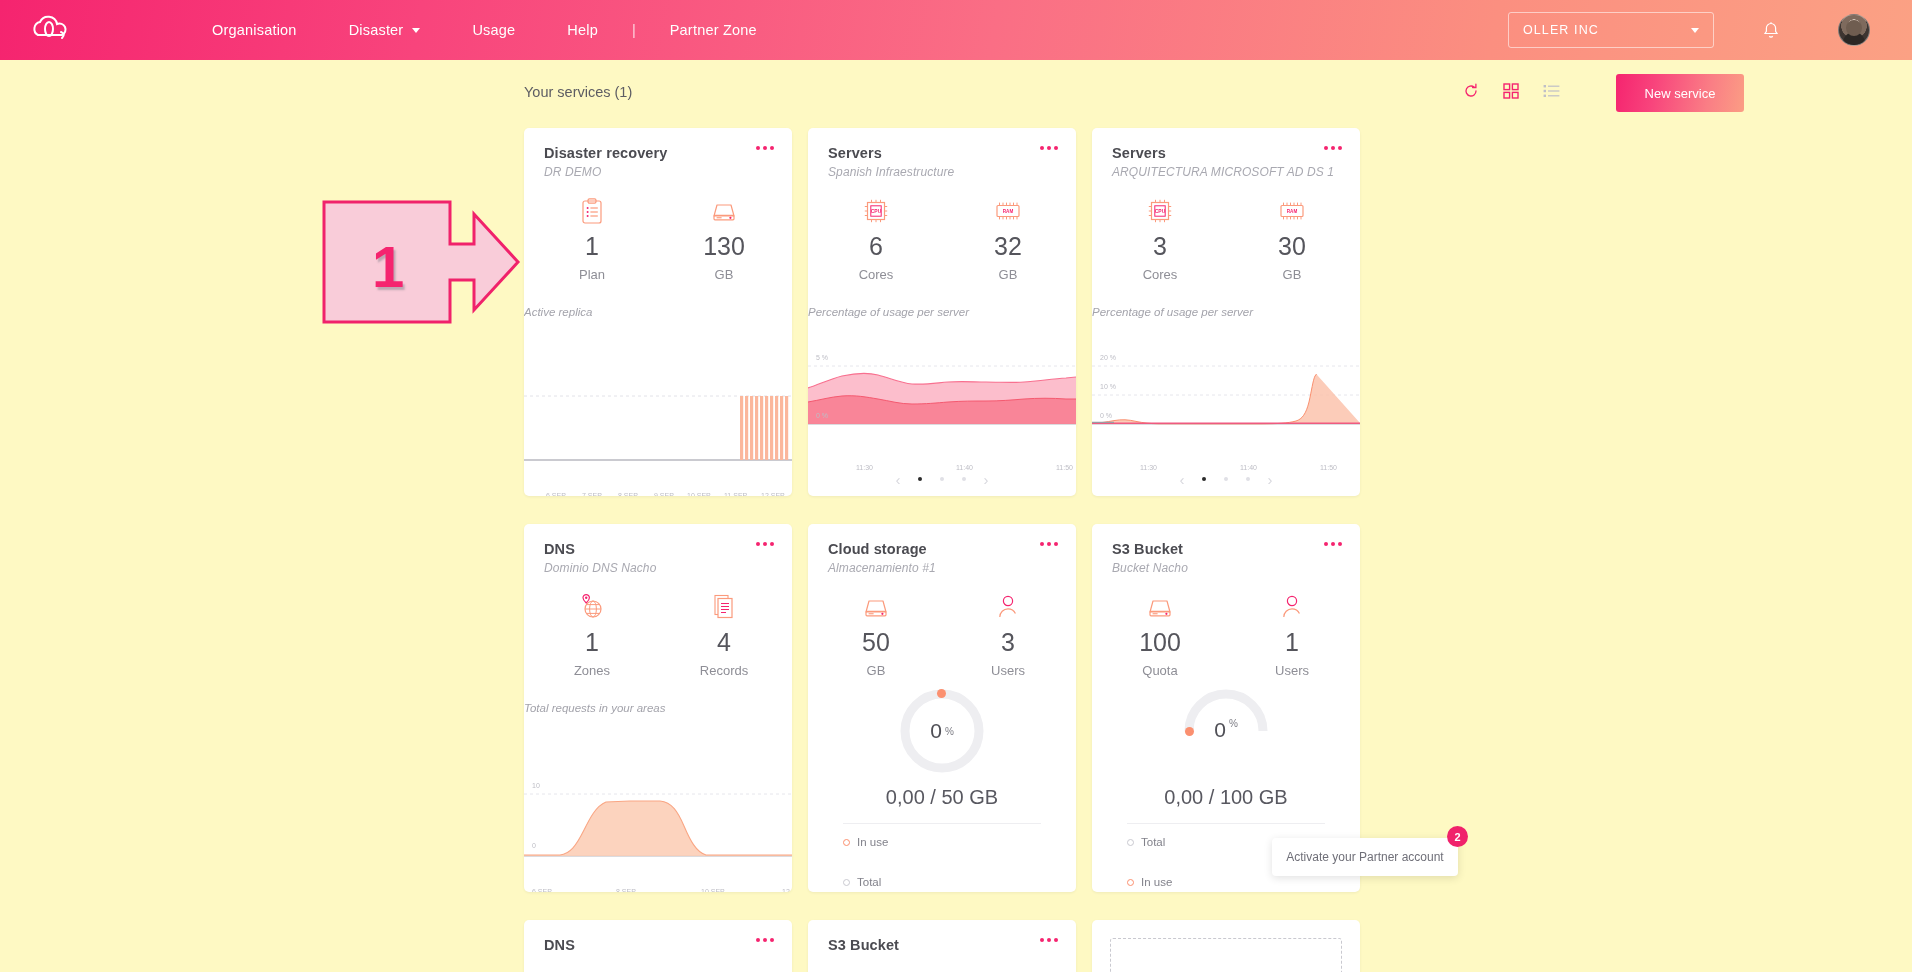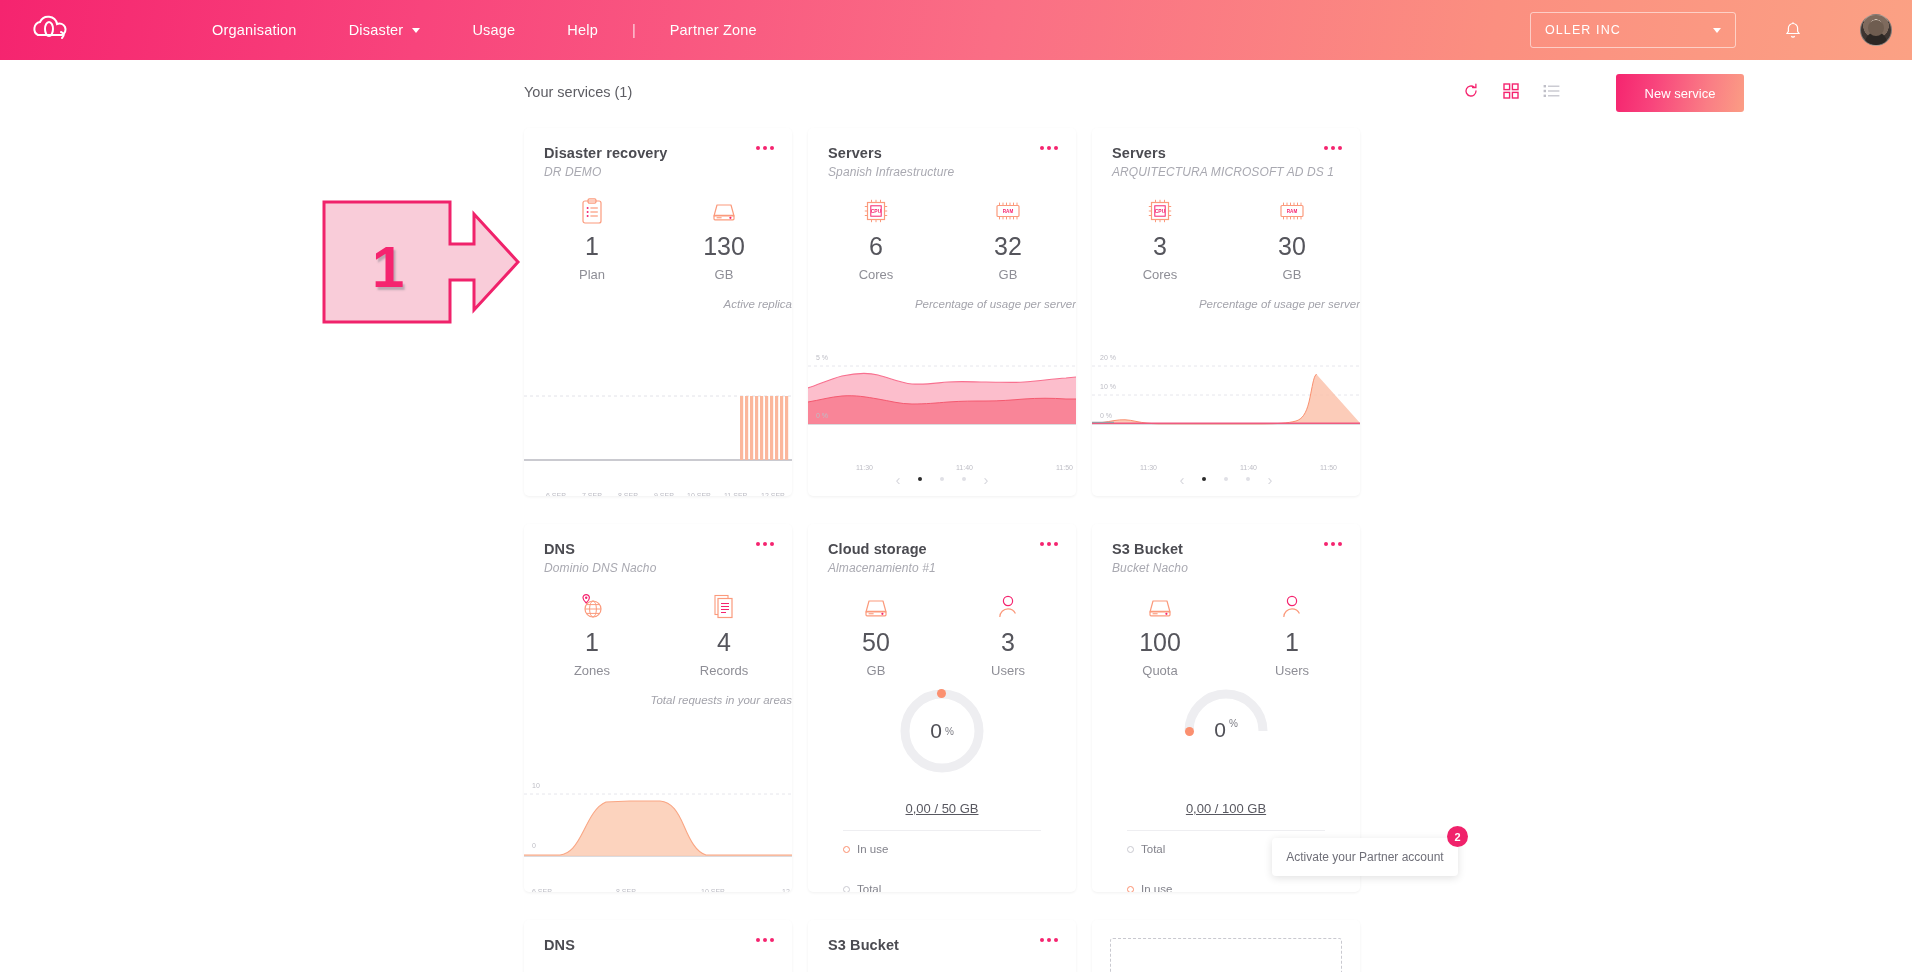--- a/index.html
+++ b/index.html
@@ -4,42 +4,42 @@
 <style>
   * { box-sizing: border-box; margin: 0; padding: 0; }
   html, body { width: 1912px; height: 972px; overflow: hidden; }
   body {
     font-family: "Liberation Sans", sans-serif;
     background: #111;
   }
   .app {
     position: relative;
     width: 1912px; height: 972px;
-    background: #ffffff;
+    background: #fef9c3;
     overflow: hidden;
   }
 
   
   .topnav {
     position: absolute; top: 0; left: 0;
     width: 1912px; height: 60px;
     background: linear-gradient(100deg, #f5246f 0%, #f8447c 22%, #fa6e85 52%, #fb8f80 78%, #fba184 100%);
     display: flex; align-items: center;
   }
   .logo { margin-left: 28px; width: 46px; height: 32px; display:flex; align-items:center; }
   .nav-links { display: flex; align-items: center; margin-left: 112px; gap: 0px; }
   .nav-link {
     color: #ffffff; font-size: 14.5px; letter-spacing: .2px;
     padding: 0 26px; cursor: pointer; white-space: nowrap;
     text-shadow: 0 0 1px rgba(0,0,0,.04);
   }
   .nav-link.with-caret { display: flex; align-items: center; gap: 9px; }
   .caret { width:0;height:0;border-left:4.5px solid transparent;border-right:4.5px solid transparent;border-top:5.5px solid #fff; display:inline-block;}
   .nav-sep { color: rgba(255,255,255,.75); font-size: 14.5px; padding: 0 8px; }
-  .nav-right { margin-left: auto; display: flex; align-items: center; padding-right: 20px; gap: 0; justify-content: flex-end; }
+  .nav-right { margin-left: auto; display: flex; align-items: center; padding-right: 42px; gap: 0; justify-content: flex-end; }
   .org-select {
     width: 206px; height: 36px; border: 1px solid rgba(255,255,255,.55);
     border-radius: 3px; display: flex; align-items: center; justify-content: space-between;
     padding: 0 14px; cursor: pointer;
   }
   .org-select .label { color:#fff; font-size: 12.5px; letter-spacing: 1.1px; }
   .bell { margin-left: 46px; cursor: pointer; width:22px; height:22px; display:flex;align-items:center;justify-content:center;}
   .avatar {
     margin-left: 56px; width: 32px; height: 32px; border-radius: 50%;
     background: radial-gradient(circle at 50% 36%, #cfc0b4 0 26%, #7e6a5d 27% 52%, #3e3531 53% 100%);
@@ -87,21 +87,21 @@
   .dots {
     position: absolute; right: 18px; top: 18px; display: flex; gap: 3px; cursor: pointer;
   }
   .dots i { width: 4px; height: 4px; border-radius: 50%; background: #f5246f; display:block;}
 
   .metrics { display: flex; justify-content: center; gap: 56px; margin-top: 18px; }
   .metric { text-align: center; width: 76px; }
   .metric .ic { height: 28px; display:flex; align-items:center; justify-content:center;}
   .metric .val { font-size: 25px; color: #55555c; margin-top: 9px; line-height: 1; font-weight: 300;}
   .metric .cap { font-size: 13px; color: #8e8e96; margin-top: 8px; }
-  .card-note { text-align:right; font-size: 11.5px; color: #a3a3ab; font-style: italic; margin-top: 16px; }
+  .card-note { text-align:left; font-size: 11.5px; color: #a3a3ab; font-style: italic; margin-top: 24px; }
 
   .chart-wrap { position: absolute; left: 0; right: 0; bottom: 0; height: 132px; }
   .chart-wrap.with-pager { bottom: 28px; }
   .axis-labels { position:absolute; bottom: 4px; left: 0; right:0; display:flex; }
   .axis-labels span { font-size: 7px; color: #bdbdc5; position:absolute; white-space:nowrap;}
   .ylab { position:absolute; font-size: 7px; color: #bdbdc5; left: 8px; }
 
   .pager { position: absolute; bottom: 6px; left: 0; right: 0; height: 22px;
            display: flex; align-items: center; justify-content: center; gap: 0; }
   .pager .arrow { color:#d8d8de; font-size: 15px; cursor:pointer; width: 40px; text-align:center;}
@@ -112,21 +112,21 @@
   
   .gauge-area { margin-top: 10px; display:flex; flex-direction:column; align-items:center; }
   .gauge { position: relative; width: 86px; height: 86px; }
   .gauge svg { display:block; }
   .gauge .pct {
     position:absolute; inset:0; display:flex; align-items:center; justify-content:center;
     font-size: 21px; color:#4f4f56; font-weight: 300;
   }
   .gauge .pct sup { font-size: 10px; color:#7c7c84; margin-left:3px; vertical-align: super;}
   .gauge .knob { position:absolute; width:9px;height:9px;border-radius:50%;background:#fb9070;}
-  .quota-line { font-size: 13px; color:#585860; margin-top: 27px; text-decoration: underline; }
+  .quota-line { font-size: 20px; color:#585860; margin-top: 12px; }
   .legend { margin-top: 14px; border-top: 1px solid #eeeef1; padding-top: 12px; width: 198px;
             display:flex; justify-content:center; gap: 28px; flex-direction: column; }
   .legend .li { display:flex; align-items:center; gap: 7px; font-size: 11.5px; color:#82828b; cursor:pointer;}
   .legend .ring { width: 7px; height: 7px; border-radius: 50%; border: 1.5px solid #c9c9d0; }
   .legend .ring.orange { border-color: #fb8f6e; }
 
   .card.placeholder { background: #fff; }
   .ph-inner { position:absolute; inset: 18px; border: 1px dashed #c9c9d0; border-radius: 3px; }
 
   

